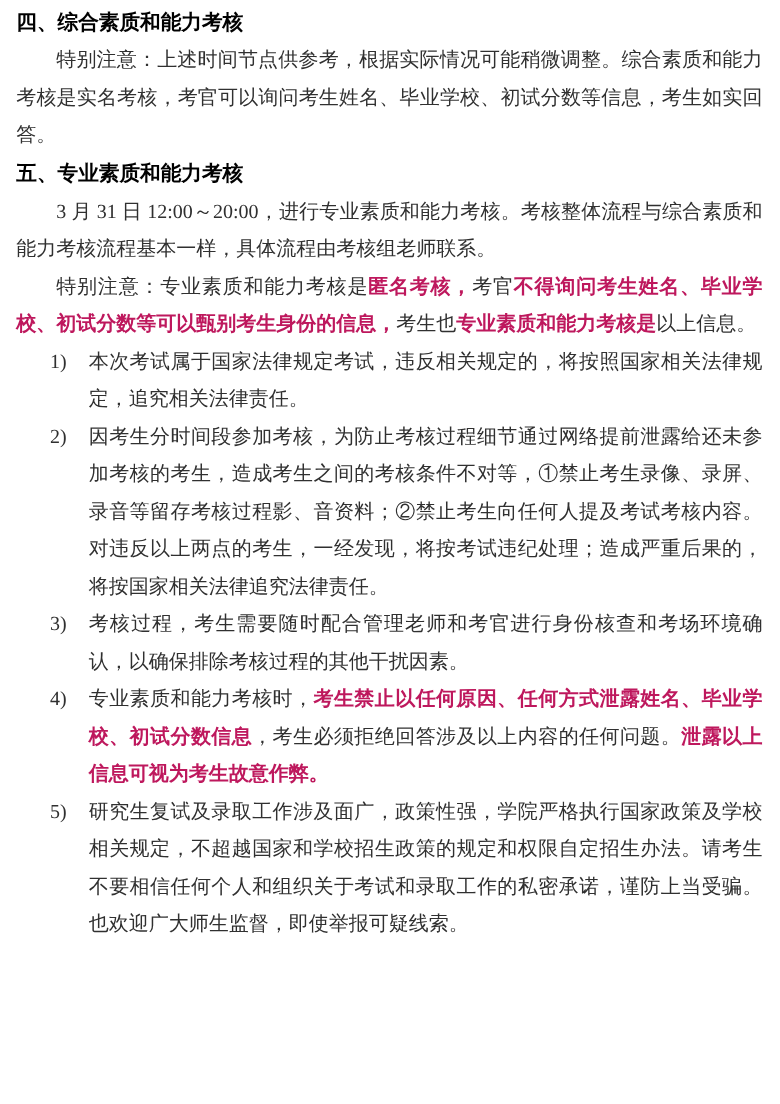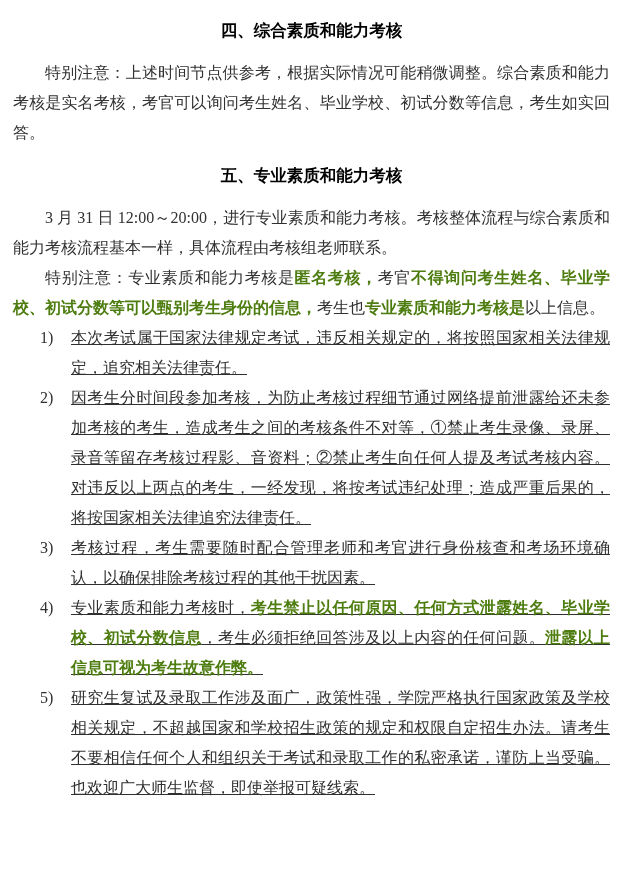--- a/index.html
+++ b/index.html
@@ -20,51 +20,50 @@
     padding: 3px 14px 0 13px;
     font-size: 16px;
     line-height: 30px;
     text-align: justify;
   }
   .para {
     margin: 0;
     text-indent: 2em;
   }
   .heading {
-    margin: 12px;
+    margin: 0;
     font-size: 16.5px;
     line-height: 31px;
     font-weight: 700;
     color: #000000;
     font-family: "Liberation Sans", "DejaVu Sans", sans-serif;
     text-indent: 0;
-    text-align: center;
+    text-align: left;
   }
   .bold {
     font-weight: 700;
-    color: #4d7c0f;
+    color: #be185d;
     font-family: "Liberation Sans", "DejaVu Sans", sans-serif;
   }
   .list {
     margin: 0;
   }
   .list-item {
     display: flex;
     margin: 0 0 0 27px;
   }
   .list-item .num {
     flex: 0 0 31px;
     width: 31px;
     text-indent: 0;
   }
   .list-item .item-text {
     flex: 1 1 auto;
     text-align: justify;
     text-indent: 0;
-    text-decoration: underline;
   }
 </style>
 </head>
 <body>
 
 <div class="page">
 
 
   <h2 class="heading">四、综合素质和能力考核</h2>
 

